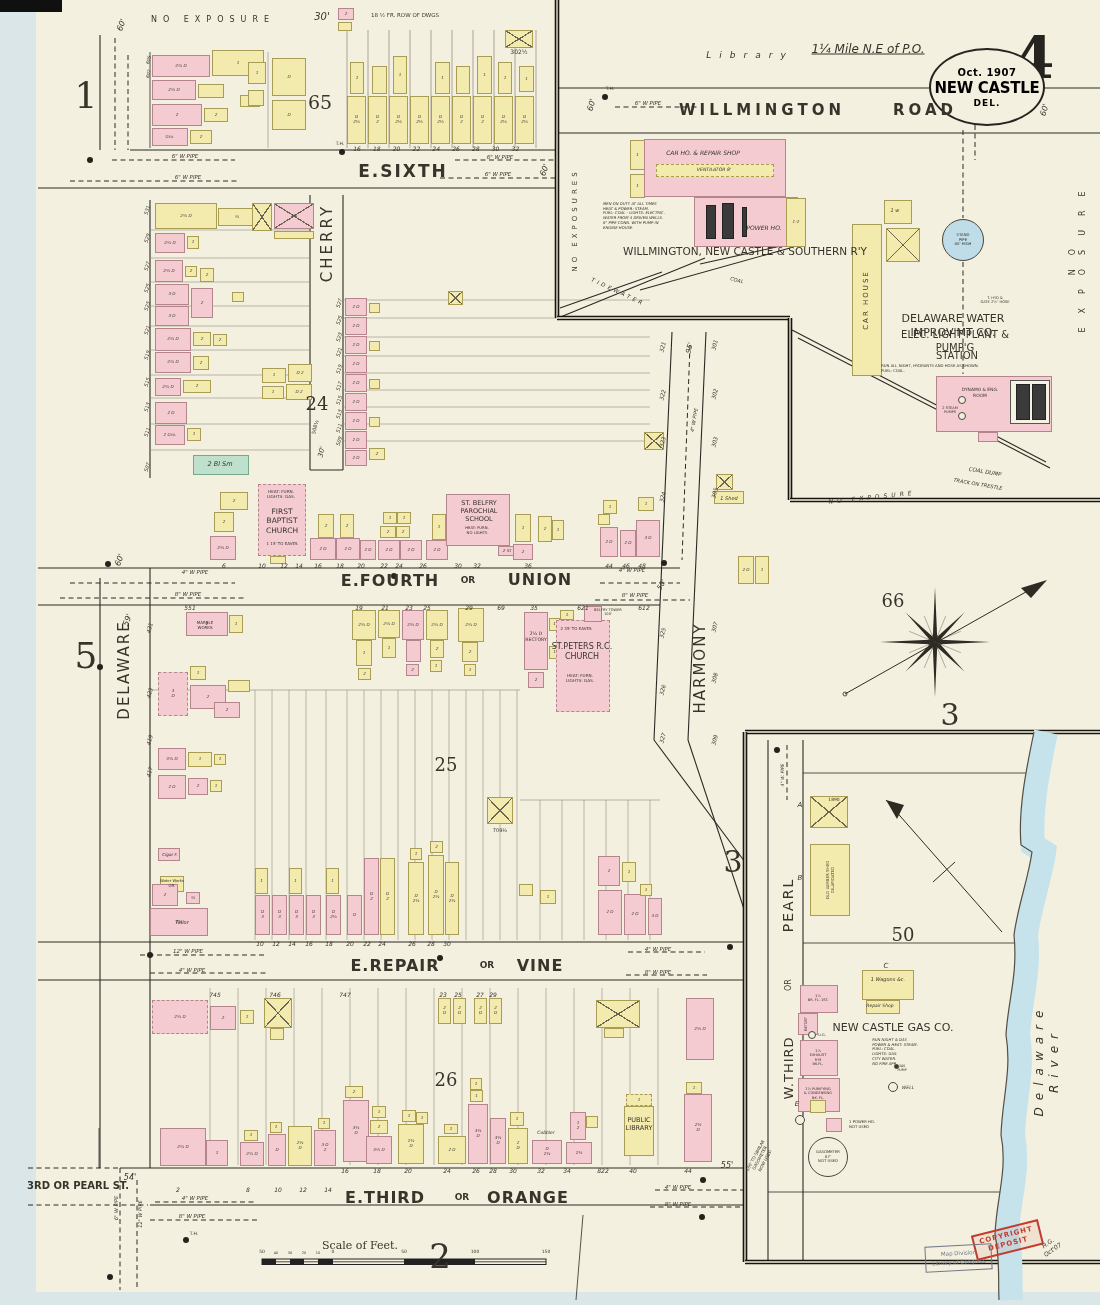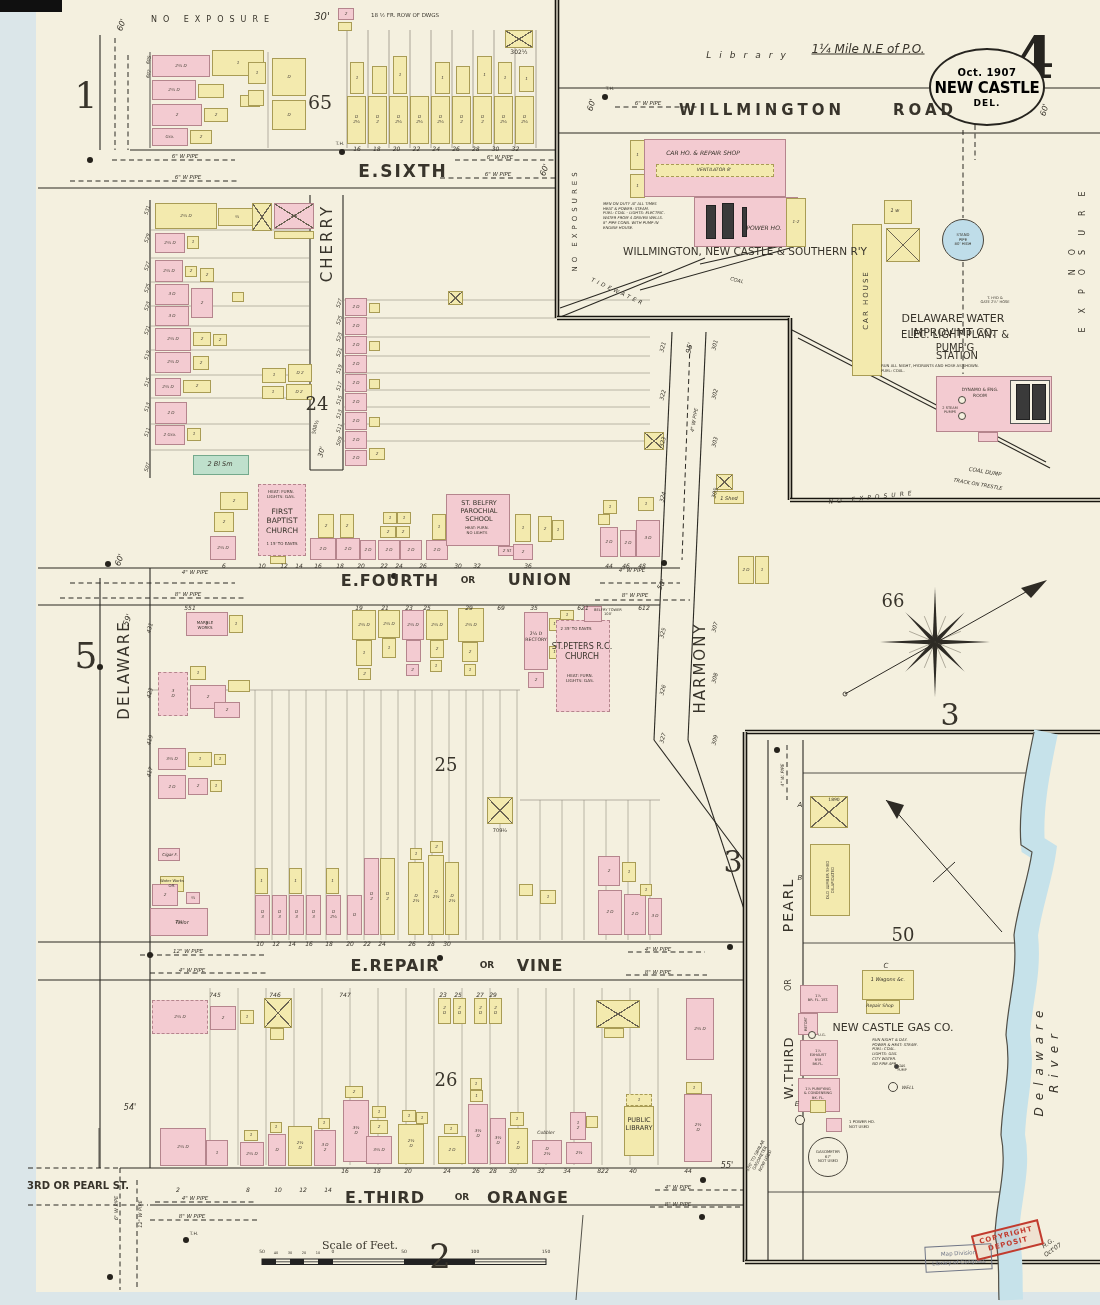--- a/index.html
+++ b/index.html
@@ -1100,21 +1100,21 @@
     <div class="lbl" style="left: 567px; top: 1171px; transform: translate(-50%, -50%); font-size: 6px; font-style: italic;">34</div>
     <div class="lbl" style="left: 603px; top: 1171px; transform: translate(-50%, -50%); font-size: 6px; font-style: italic;">822</div>
     <div class="lbl" style="left: 633px; top: 1171px; transform: translate(-50%, -50%); font-size: 6px; font-style: italic;">40</div>
     <div class="lbl" style="left: 688px; top: 1171px; transform: translate(-50%, -50%); font-size: 6px; font-style: italic;">44</div>
     <div class="lbl" style="left: 385px; top: 1198px; transform: translate(-50%, -50%); font-size: 16px; letter-spacing: 1px; font-weight: 700;">E.THIRD</div>
     <div class="lbl" style="left: 462px; top: 1198px; transform: translate(-50%, -50%); font-size: 9px; font-weight: 700;">OR</div>
     <div class="lbl" style="left: 528px; top: 1198px; transform: translate(-50%, -50%); font-size: 16px; letter-spacing: 1px; font-weight: 700;">ORANGE</div>
     <div class="lbl" style="left: 678px; top: 1187px; transform: translate(-50%, -50%); font-size: 5.5px; font-style: italic;">4" W PIPE</div>
     <div class="lbl" style="left: 678px; top: 1204px; transform: translate(-50%, -50%); font-size: 5.5px; font-style: italic;">8" W PIPE</div>
     <div class="lbl" style="left: 78px; top: 1186px; transform: translate(-50%, -50%); font-size: 10px; font-weight: 700;">3RD OR PEARL ST.</div>
-    <div class="lbl" style="left: 130px; top: 1108px; transform: translate(-50%, -50%); font-size: 8px; font-style: italic;">54'</div>
+    <div class="lbl" style="left: 130px; top: 1178px; transform: translate(-50%, -50%); font-size: 8px; font-style: italic;">54'</div>
     <div class="lbl" style="left: 116px; top: 1208px; transform: translate(-50%, -50%) rotate(-90deg); font-size: 5px; font-style: italic;">6" W PIPE</div>
     <div class="lbl" style="left: 140px; top: 1214px; transform: translate(-50%, -50%) rotate(-90deg); font-size: 5px; font-style: italic;">12" W PIPE</div>
     <div class="lbl" style="left: 195px; top: 1198px; transform: translate(-50%, -50%); font-size: 5.5px; font-style: italic;">4" W PIPE</div>
     <div class="lbl" style="left: 192px; top: 1216px; transform: translate(-50%, -50%); font-size: 5.5px; font-style: italic;">8" W PIPE</div>
     <div class="lbl" style="left: 178px; top: 1190px; transform: translate(-50%, -50%); font-size: 6px; font-style: italic;">2</div>
     <div class="lbl" style="left: 248px; top: 1190px; transform: translate(-50%, -50%); font-size: 6px; font-style: italic;">8</div>
     <div class="lbl" style="left: 278px; top: 1190px; transform: translate(-50%, -50%); font-size: 6px; font-style: italic;">10</div>
     <div class="lbl" style="left: 303px; top: 1190px; transform: translate(-50%, -50%); font-size: 6px; font-style: italic;">12</div>
     <div class="lbl" style="left: 328px; top: 1190px; transform: translate(-50%, -50%); font-size: 6px; font-style: italic;">14</div>
     <div class="lbl" style="left: 194px; top: 1234px; transform: translate(-50%, -50%); font-size: 4.5px;">T.H.</div>

